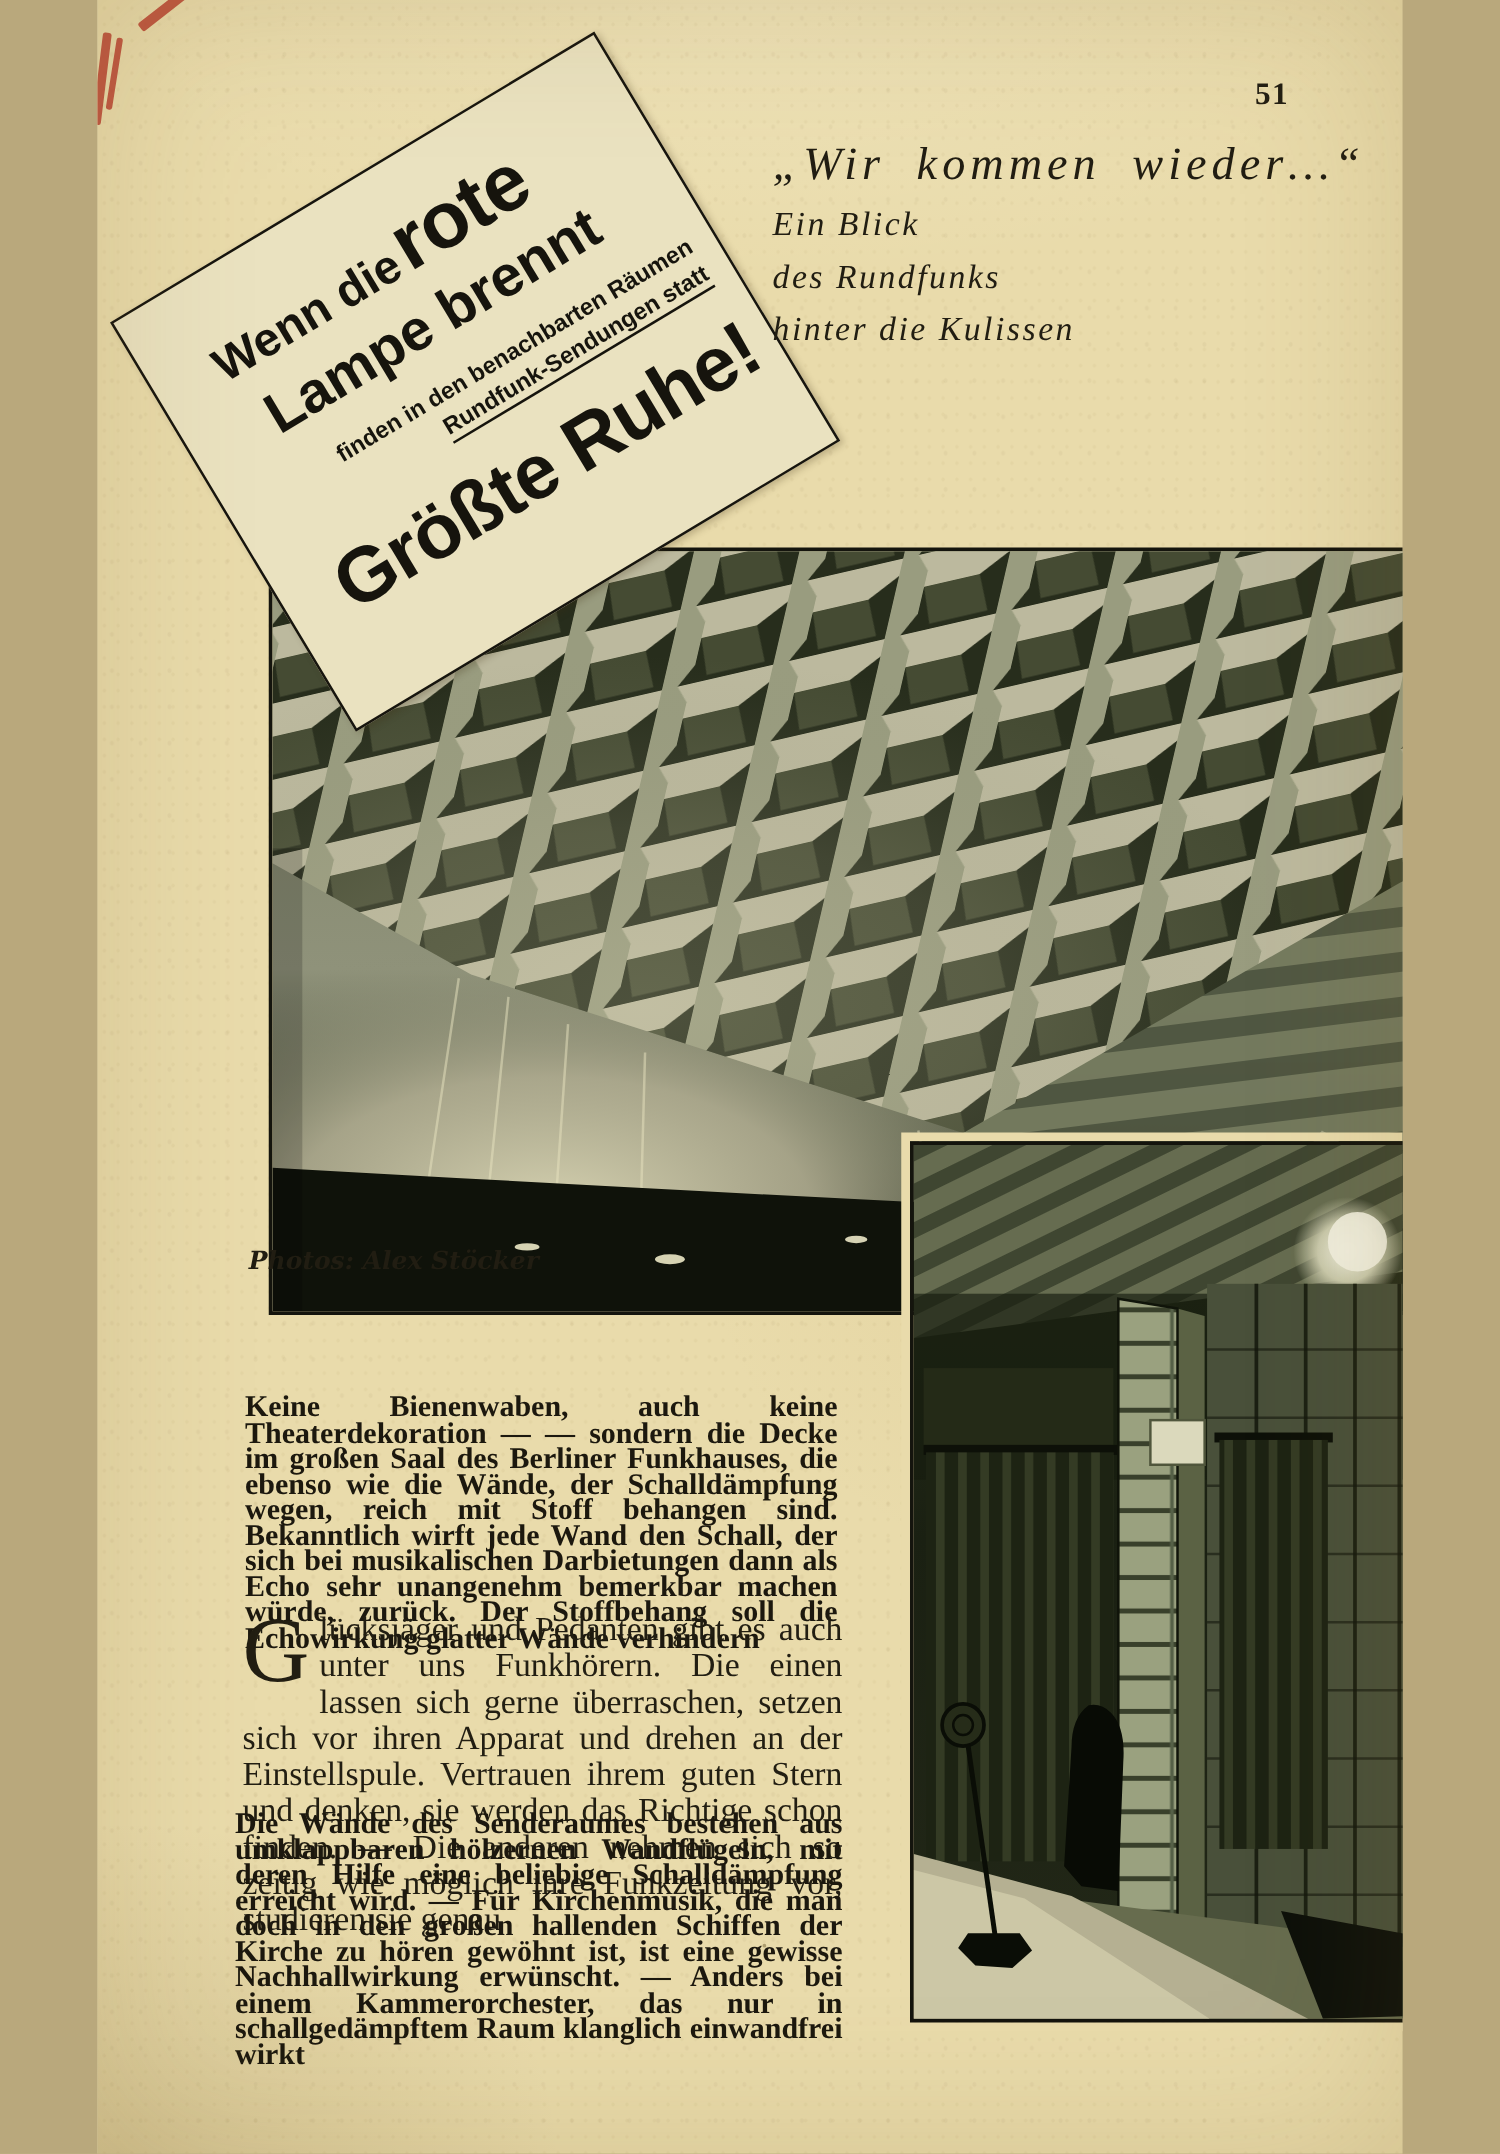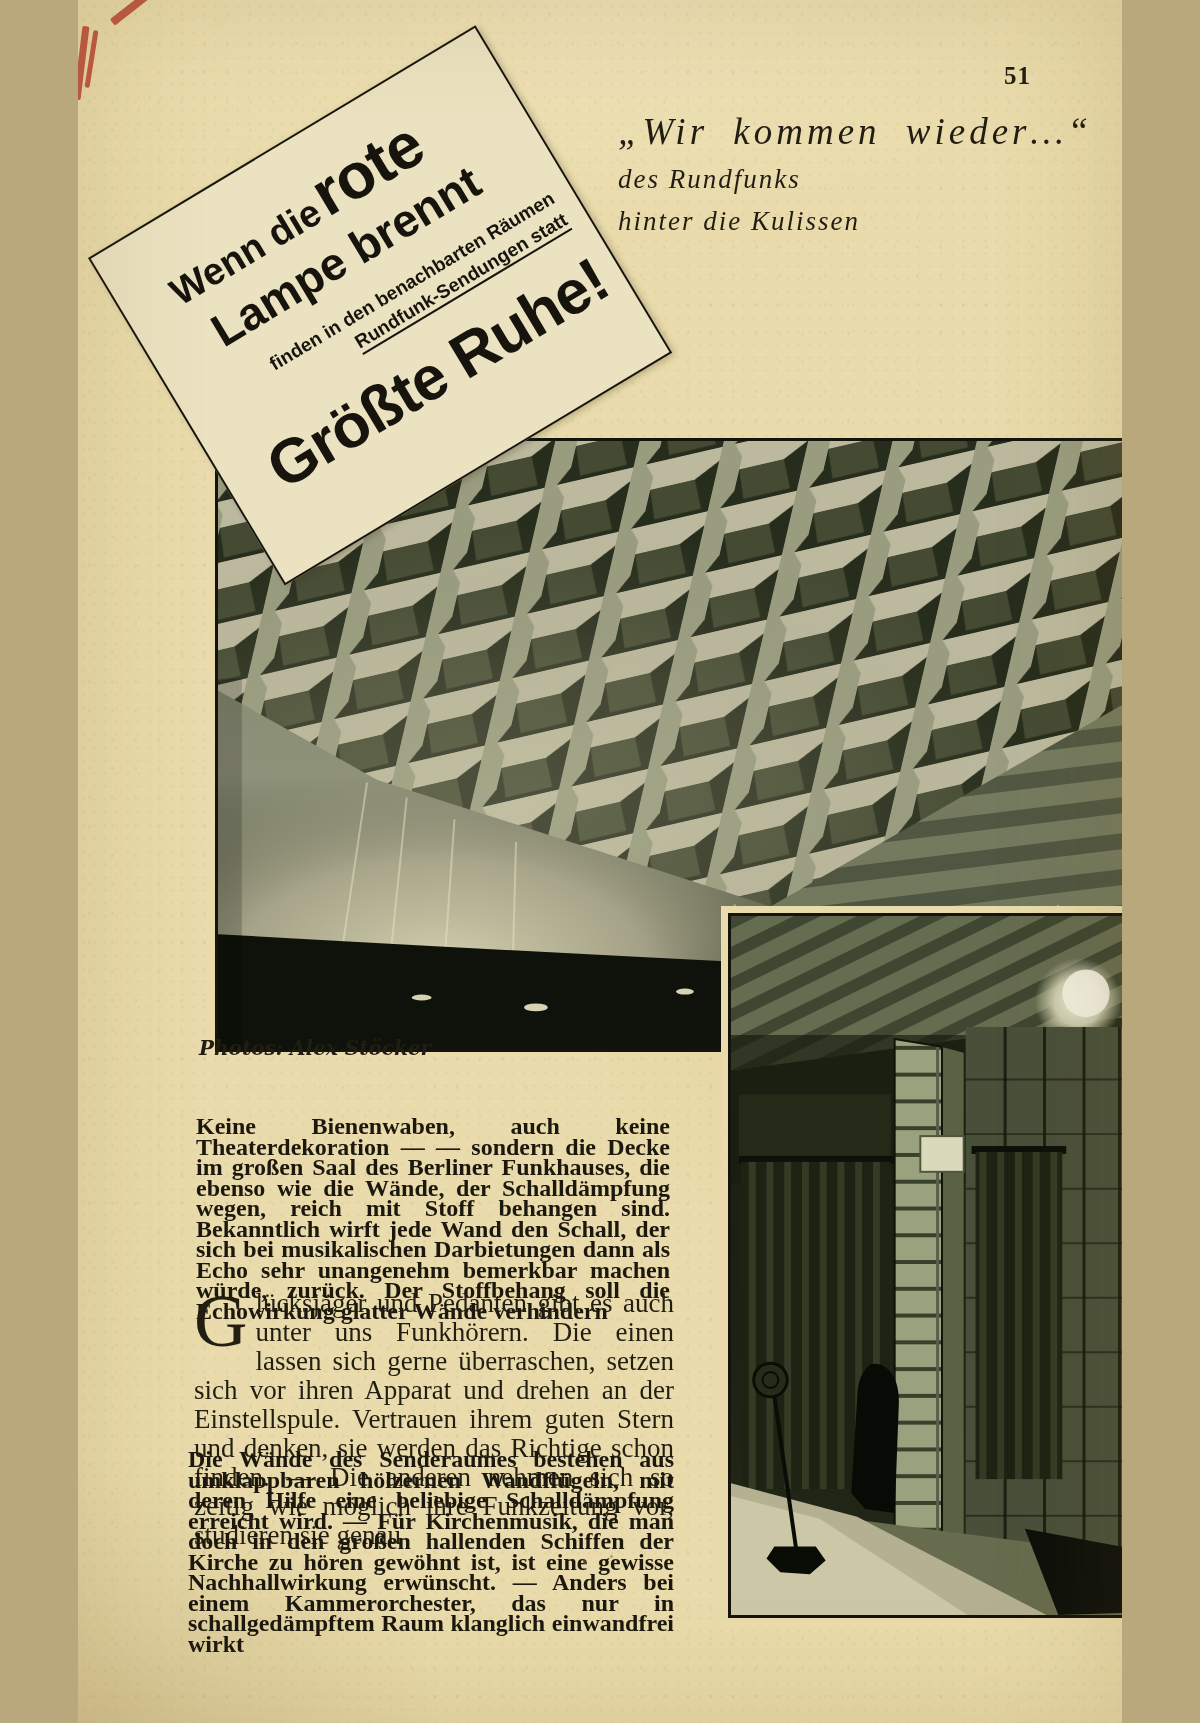--- a/index.html
+++ b/index.html
@@ -50,21 +50,21 @@
   .placard .s2 span{border-bottom:2px solid #16140d;padding-bottom:1px;}
   .placard .big2{margin-top:20px;margin-left:24px;font-size:62px;font-weight:bold;letter-spacing:-1px;white-space:nowrap;}
   
   .photo{position:absolute;border:3px solid #14140d;box-sizing:border-box;}
   .photo svg{display:block;width:100%;height:100%;}
   .photo-ceiling{left:137px;top:438px;width:925px;height:614px;z-index:1;
     box-shadow:inset 0 0 0 4px rgba(225,219,184,.5);}
   .photo-studio{left:650px;top:913px;width:428px;height:705px;z-index:2;
     box-shadow:0 0 0 7px #e9dbab, inset 0 0 0 4px rgba(225,219,184,.55);}
   
-  .photo-credit{position:absolute;left:121px;top:1036px;font-family:"DejaVu Serif", serif;
+  .photo-credit{position:absolute;left:121px;top:996px;font-family:"DejaVu Serif", serif;
     font-weight:bold;font-style:italic;font-size:20px;z-index:4;}
   .caption{position:absolute;font-family:"Liberation Serif", serif;font-weight:bold;
     font-size:24px;line-height:20.5px;text-align:justify;z-index:4;color:#1c180e;}
   .caption-top{left:118px;top:1092px;width:474px;}
   .caption-bottom{left:110px;top:1425px;width:486px;font-family:Liberation Serif, serif;}
   .body-text{position:absolute;left:116px;top:1262px;width:480px;font-size:27px;line-height:29px;
     text-align:justify;z-index:4;color:#221e12;}
   .dropcap{float:left;font-size:74px;line-height:56px;margin:4px 8px 0 0;font-family:"Liberation Serif", serif;}
   
   .red-mark{position:absolute;background:#b73a2c;opacity:.82;border-radius:2px;z-index:6;}
@@ -79,20 +79,21 @@
 </style>
 </head>
 <body>
 
 <div class="page">
 
   <div class="page-number">51</div>
 
   <div class="masthead">
     <div class="title">„Wir kommen wieder…“</div>
+    <div class="sub">Ein Blick</div>
     <div class="sub">des Rundfunks</div>
     <div class="sub">hinter die Kulissen</div>
   </div>
 
   <div class="placard">
     <div class="l1">
       <span class="reg">Wenn die</span>
       <span class="big1">rote</span>
     </div>
     <div class="l2">Lampe brennt</div>

